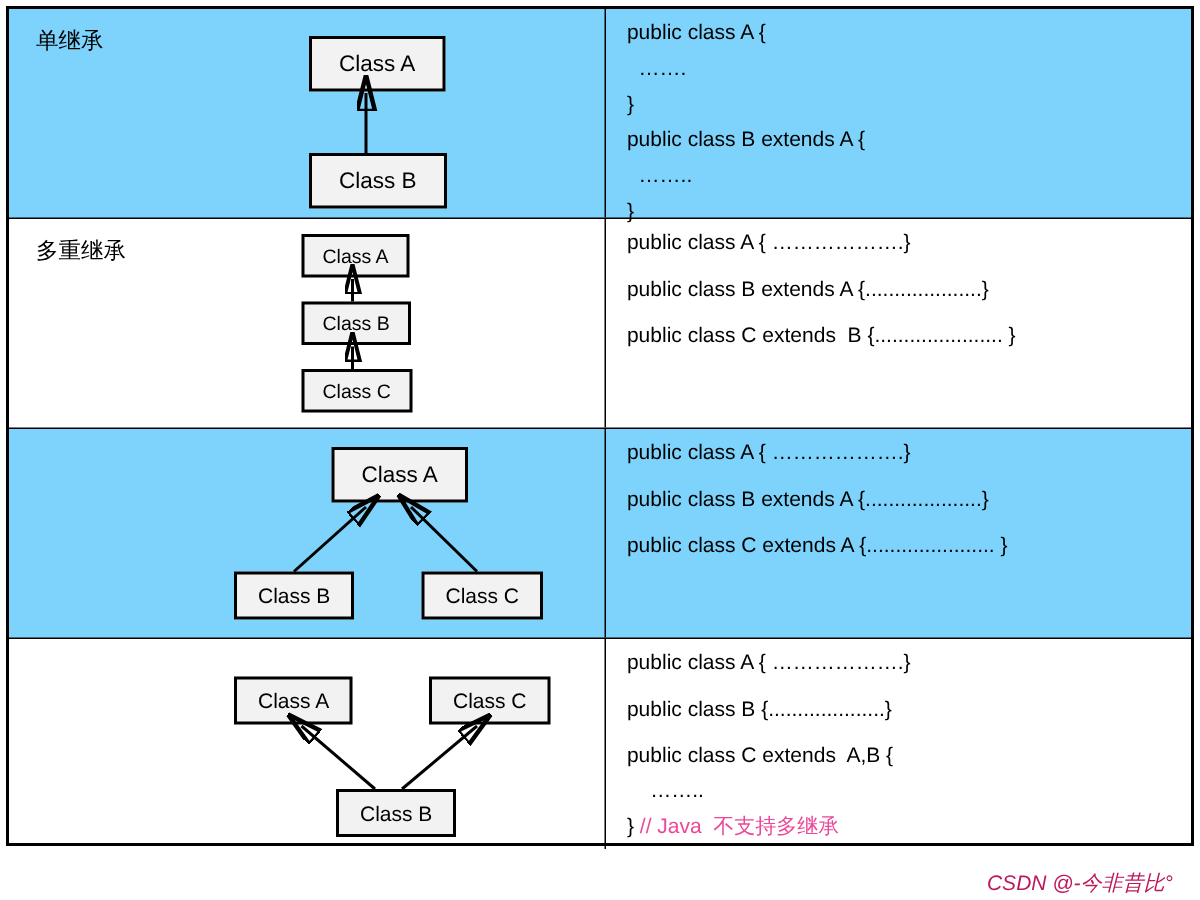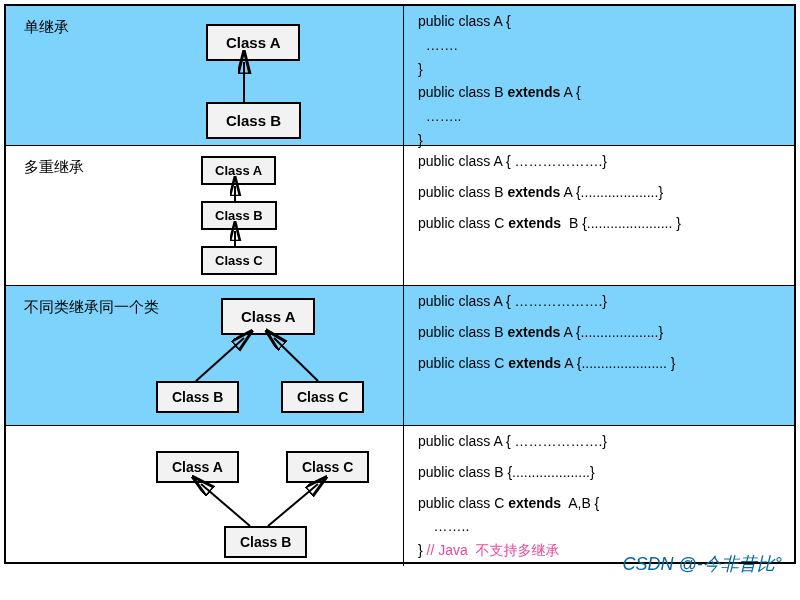--- a/index.html
+++ b/index.html
@@ -6,28 +6,28 @@
 body{font-family:Arial,"Microsoft YaHei",sans-serif;font-size:14px;background:#fff;width:800px;height:600px;padding:4px}
 .grid{border:2px solid #000;width:792px;height:560px}
 .row{display:flex;border-bottom:1px solid #000;height:140px}
 .row:last-child{border-bottom:none}
 .row.shaded{background:#7dd3fc}
 .left{width:400px;border-right:1px solid #000;position:relative;display:flex;align-items:flex-start;padding:12px 0 0 18px}
 .right{width:392px;padding:4px 14px;line-height:1.7;color:#000}
 .title{font-size:15px;color:#000}
 .title.red{color:#ff0000}
 .diagram{position:absolute;left:0;top:0;width:100%;height:100%}
-.classbox{position:absolute;background:#f2f2f2;border:2px solid #000;padding:6px 14px;font-weight:bold;font-size:14px;text-align:center;white-space:nowrap}
+.classbox{position:absolute;background:#f2f2f2;border:2px solid #000;padding:6px 14px;font-weight:normal;font-size:14px;text-align:center;white-space:nowrap}
 .classbox.lg{padding:8px 18px;font-size:15px}
 .classbox.sm{padding:5px 12px;font-size:13px}
 svg.arrows{position:absolute;left:0;top:0;width:100%;height:100%;pointer-events:none}
 .codeline{white-space:pre}
-.bold{font-weight:bold}
+.bold{font-weight:normal}
 .red{color:#ec4899}
-.watermark{position:absolute;right:18px;bottom:24px;color:#0369a1;font-size:18px;font-style:italic}
+.watermark{position:absolute;right:18px;bottom:2px;color:#be185d;font-size:14px;font-style:italic}
 </style>
 </head>
 <body>
 
 <div class="grid">
 
 <div class="row shaded">
   <div class="left">
     <span class="title">单继承</span>
     <div class="diagram">
@@ -75,21 +75,20 @@
         <div class="codeline">public class A { ……………….}</div>
         <div class="codeline" style="line-height: 0.5;">&nbsp;</div>
         <div class="codeline">public class B <span class="bold">extends</span> A {....................}</div>
         <div class="codeline" style="line-height: 0.5;">&nbsp;</div>
         <div class="codeline">public class C <span class="bold">extends</span>  B {...................... }</div>
       </div>
 </div>
 
 <div class="row shaded">
   <div class="left">
-    <span class="title">不同类继承同一个类</span>
     <div class="diagram">
       <div class="classbox lg" style="left:215px;top:12px">Class A</div>
       <div class="classbox" style="left:150px;top:95px">Class B</div>
       <div class="classbox" style="left:275px;top:95px">Class C</div>
       <svg class="arrows">
             <defs>
               <marker id="ah3" markerWidth="12" markerHeight="12" refX="6" refY="3" orient="auto">
                 <path d="M0,0 L12,3 L0,6 Z" fill="none" stroke="#000" stroke-width="1.5"></path>
               </marker>
             </defs>

